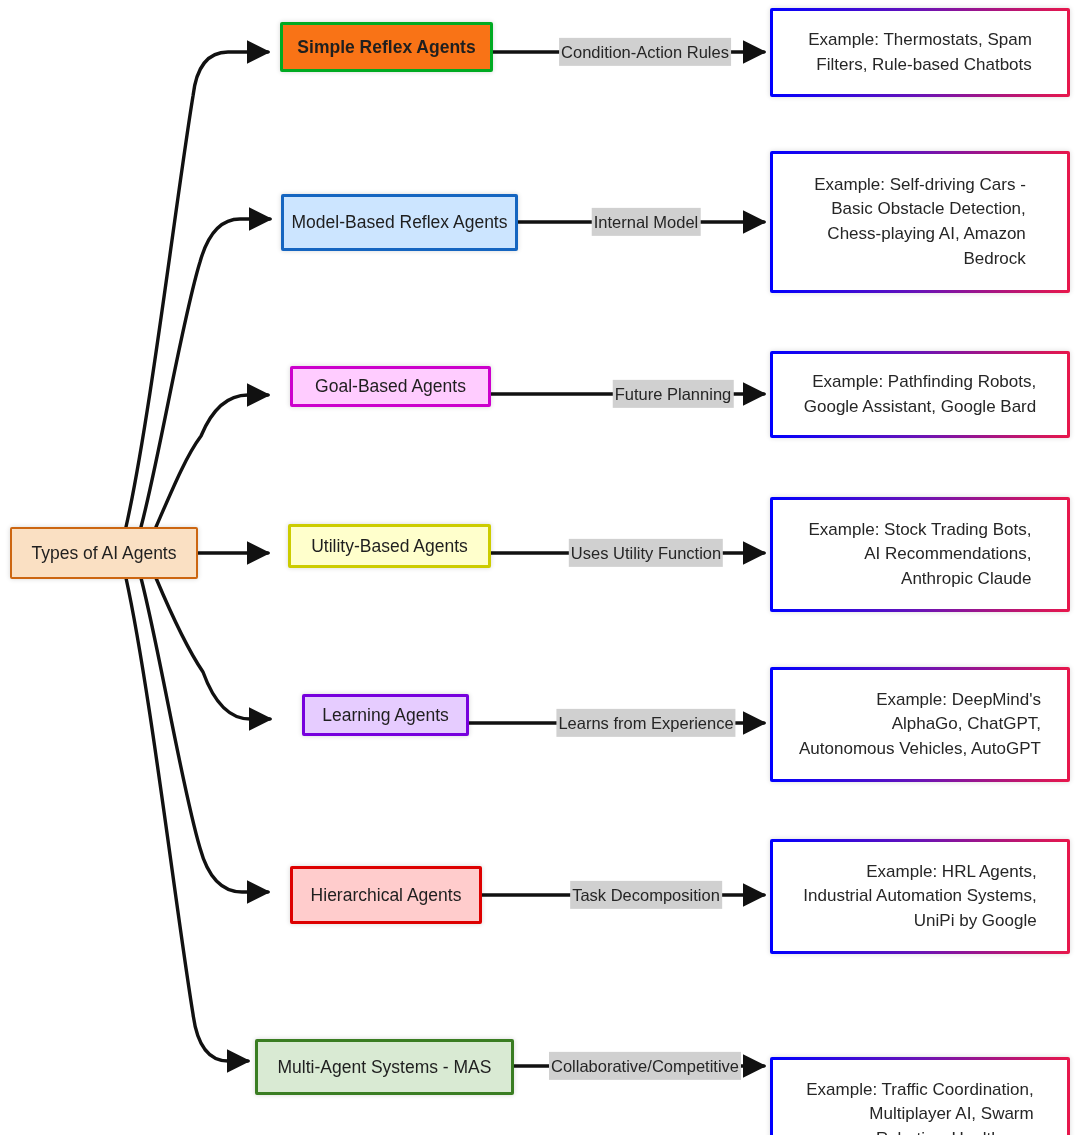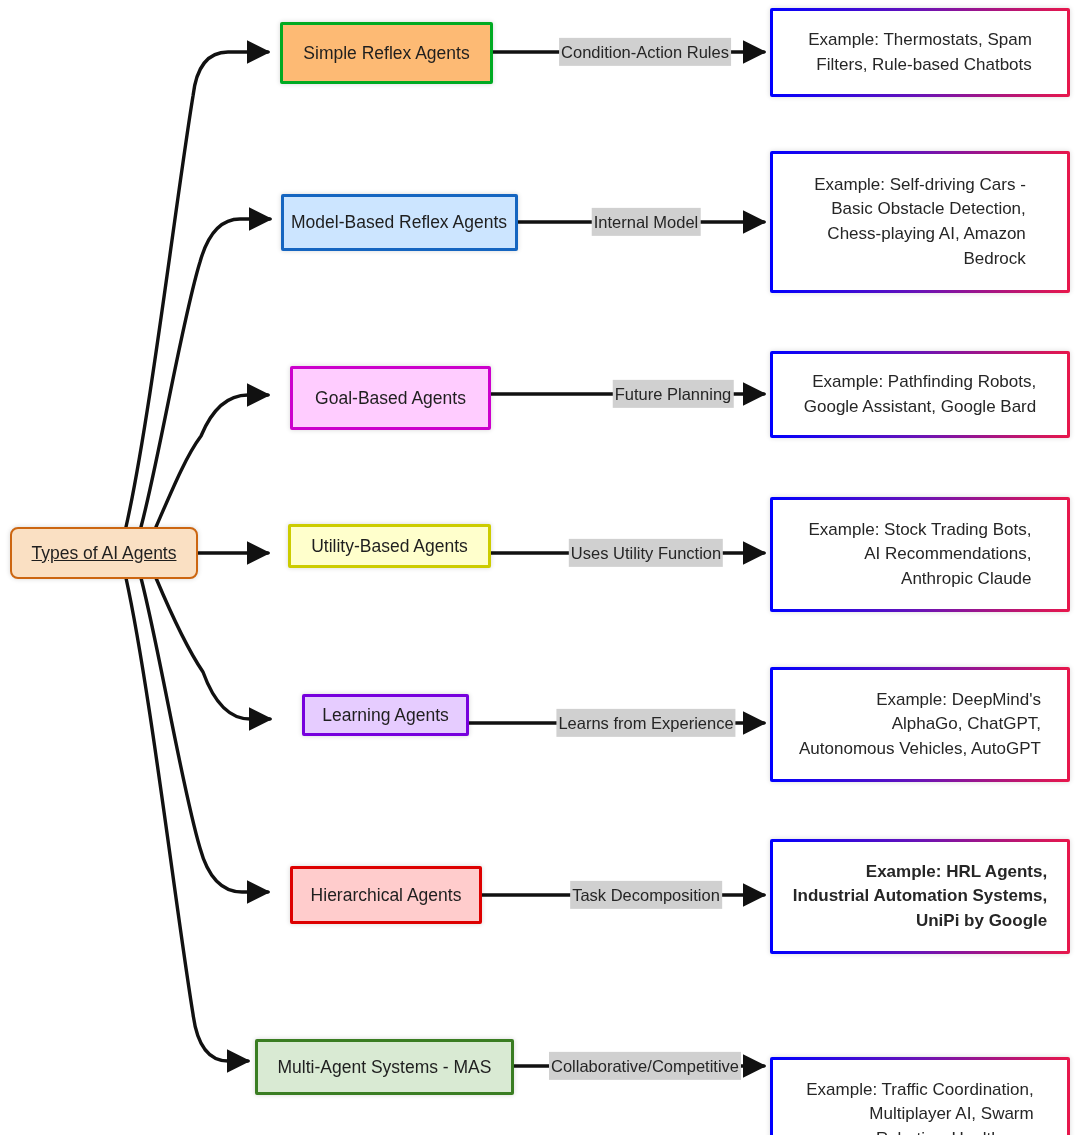--- a/index.html
+++ b/index.html
@@ -39,22 +39,21 @@
     font-size: 17.5px;
     line-height: 1.30;
     border-style: solid;
     box-shadow: 0 0 5px rgba(0,0,0,0.16);
     padding: 2px 8px;
     white-space: nowrap;
   }
 
   .node.root {
     border-width: 2px;
-    border-radius: 8px;
-    text-decoration: underline;
+    border-radius: 2px;
   }
 
   .node.agent {
     border-width: 3px;
     border-radius: 2px;
   }
 
   
   .example {
     position: absolute;
@@ -124,29 +123,29 @@
       <path d="M 469,723 L 764,723" marker-end="url(#arrow)"></path>
       <path d="M 482,895 L 764,895" marker-end="url(#arrow)"></path>
       <path d="M 514,1066 L 764,1066" marker-end="url(#arrow)"></path>
     </g>
   </svg>
 
   <div class="node root" style="left: 10px; top: 527px; width: 188px; height: 52px; background: rgb(250, 224, 195); border-color: rgb(204, 102, 17); color: rgb(31, 31, 31);">
     <span>Types of AI Agents</span>
   </div>
 
-  <div class="node agent" style="left: 280px; top: 22px; width: 213px; height: 62px; background: #fdba74; border-color: rgb(0, 170, 34);">
+  <div class="node agent" style="left: 280px; top: 22px; width: 213px; height: 50px; background: #f97316; border-color: rgb(0, 170, 34); font-weight: bold;">
     <span>Simple Reflex Agents</span>
   </div>
 
-  <div class="node agent" style="left: 281px; top: 194px; width: 237px; height: 57px; background: rgb(204, 229, 255); border-color: rgb(21, 101, 192); justify-content: flex-end;">
+  <div class="node agent" style="left: 281px; top: 194px; width: 237px; height: 57px; background: rgb(204, 229, 255); border-color: rgb(21, 101, 192);">
     <span>Model-Based Reflex Agents</span>
   </div>
 
-  <div class="node agent" style="left: 290px; top: 366px; width: 201px; height: 64px; background: rgb(255, 204, 255); border-color: rgb(204, 0, 204);">
+  <div class="node agent" style="left: 290px; top: 366px; width: 201px; height: 41px; background: rgb(255, 204, 255); border-color: rgb(204, 0, 204);">
     <span>Goal-Based Agents</span>
   </div>
 
   <div class="node agent" style="left: 288px; top: 524px; width: 203px; height: 44px; background: rgb(255, 255, 204); border-color: rgb(204, 204, 0);">
     <span>Utility-Based Agents</span>
   </div>
 
   <div class="node agent" style="left: 302px; top: 694px; width: 167px; height: 42px; background: rgb(230, 204, 255); border-color: rgb(119, 0, 221);">
     <span>Learning Agents</span>
   </div>
@@ -219,21 +218,21 @@
   </div>
 
   <div class="example" style="left: 770px; top: 667px; width: 300px; height: 115px; background: linear-gradient(rgb(255, 255, 255), rgb(255, 255, 255)) padding-box padding-box, linear-gradient(90deg, rgb(0, 0, 255) 0%, rgb(106, 19, 182) 50%, rgb(232, 23, 75) 100%) border-box border-box;">
     <span class="lines">
         <span>Example: DeepMind's</span>
         <span>AlphaGo, ChatGPT,</span>
         <span>Autonomous Vehicles, AutoGPT</span>
       </span>
   </div>
 
-  <div class="example" style="left: 770px; top: 839px; width: 300px; height: 115px; background: linear-gradient(rgb(255, 255, 255), rgb(255, 255, 255)) padding-box padding-box, linear-gradient(90deg, rgb(0, 0, 255) 0%, rgb(106, 19, 182) 50%, rgb(232, 23, 75) 100%) border-box border-box; font-weight: bold;">
+  <div class="example" style="left: 770px; top: 839px; width: 300px; height: 115px; background: linear-gradient(rgb(255, 255, 255), rgb(255, 255, 255)) padding-box padding-box, linear-gradient(90deg, rgb(0, 0, 255) 0%, rgb(106, 19, 182) 50%, rgb(232, 23, 75) 100%) border-box border-box;">
     <span class="lines">
         <span>Example: HRL Agents,</span>
         <span>Industrial Automation Systems,</span>
         <span>UniPi by Google</span>
       </span>
   </div>
 
   <div class="example" style="left: 770px; top: 1009px; width: 300px; height: 115px; background: linear-gradient(rgb(255, 255, 255), rgb(255, 255, 255)) padding-box padding-box, linear-gradient(90deg, rgb(0, 0, 255) 0%, rgb(106, 19, 182) 50%, rgb(232, 23, 75) 100%) border-box border-box; margin-top: 48px;">
     <span class="lines">
         <span>Example: Traffic Coordination,</span>

